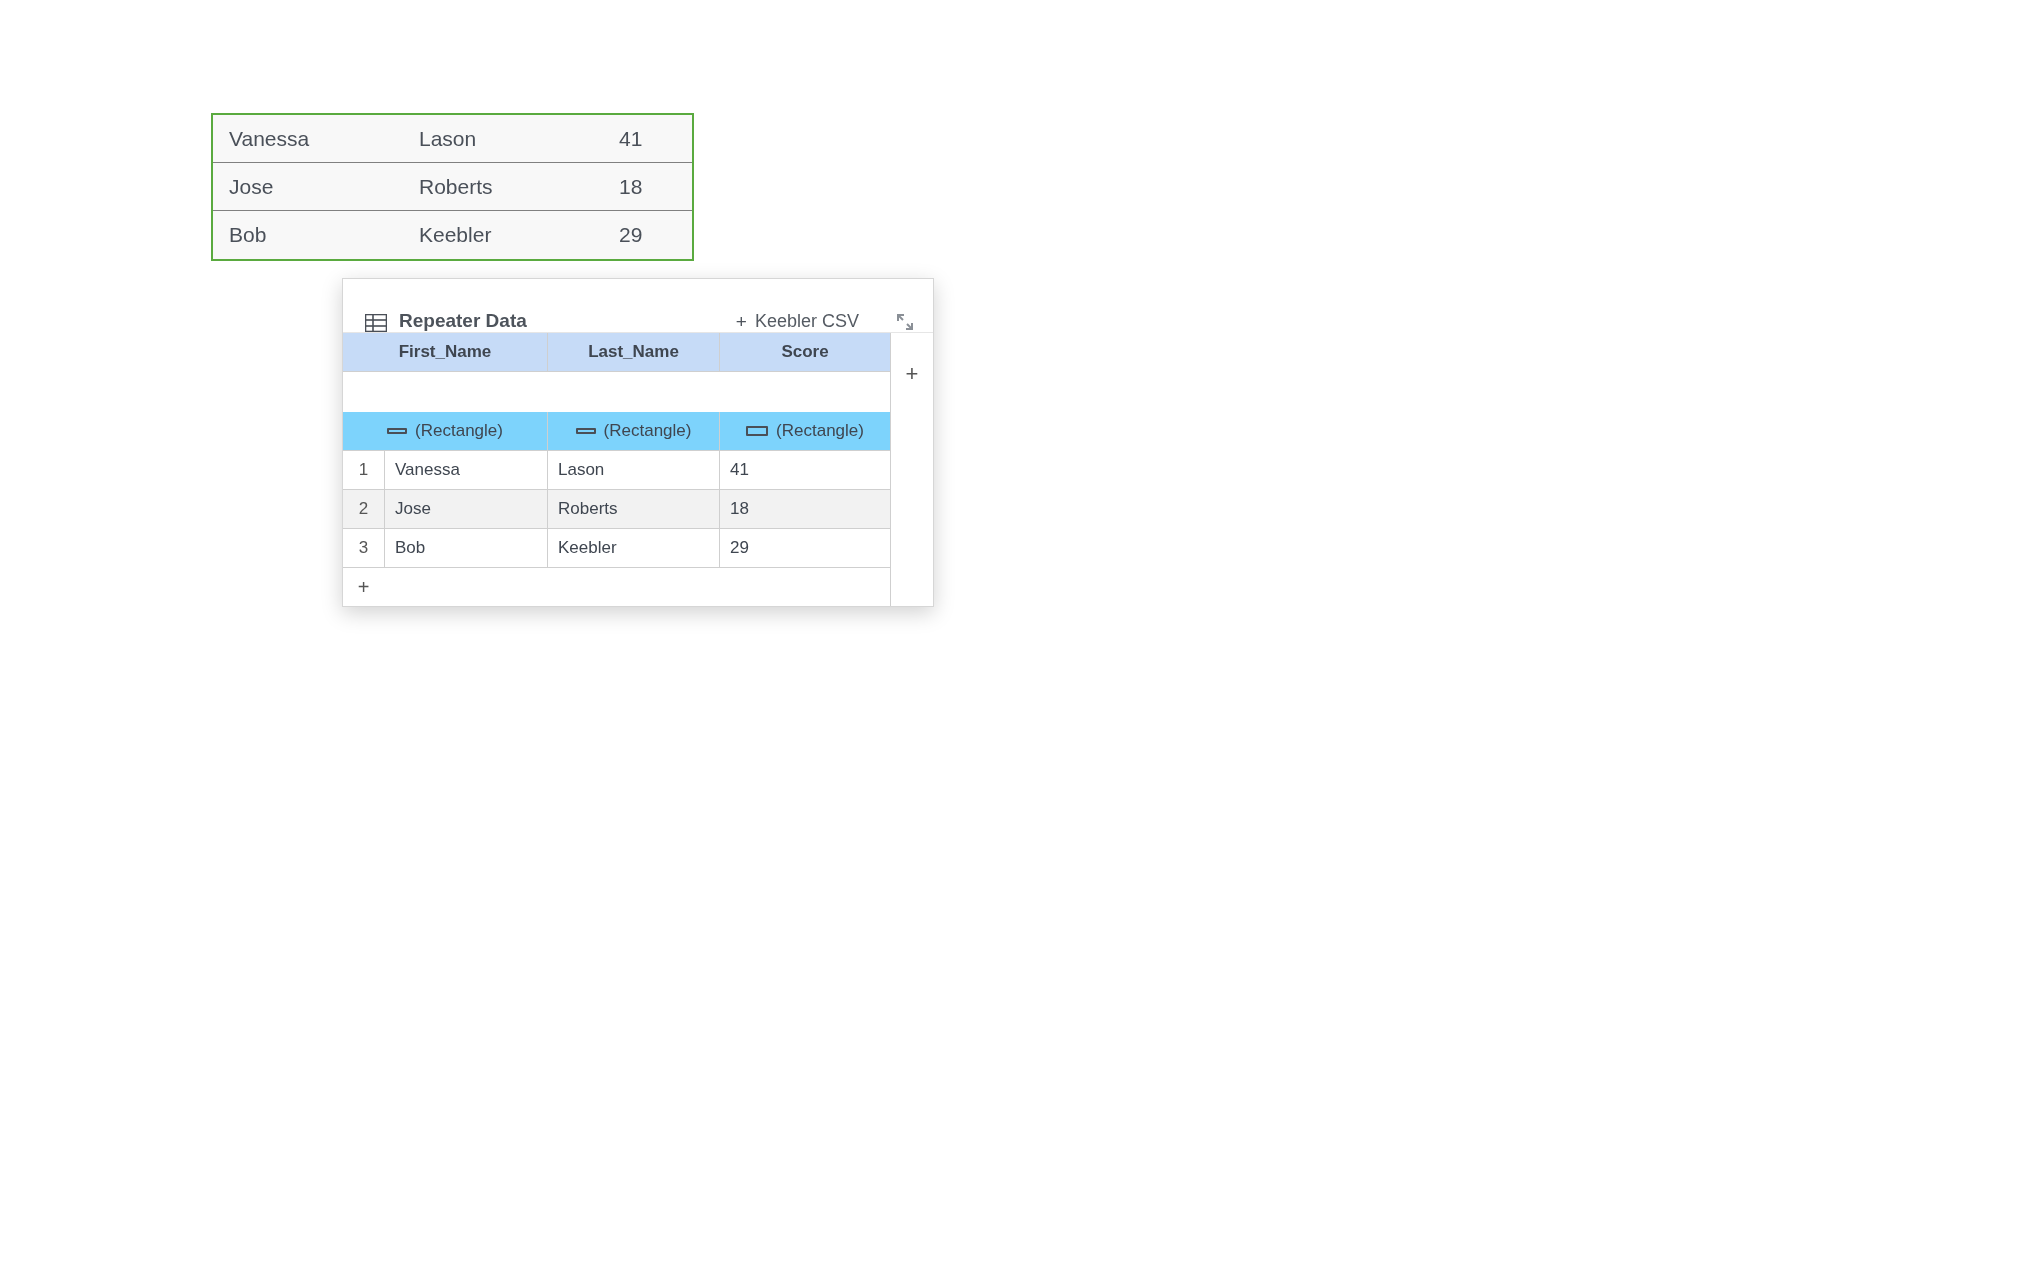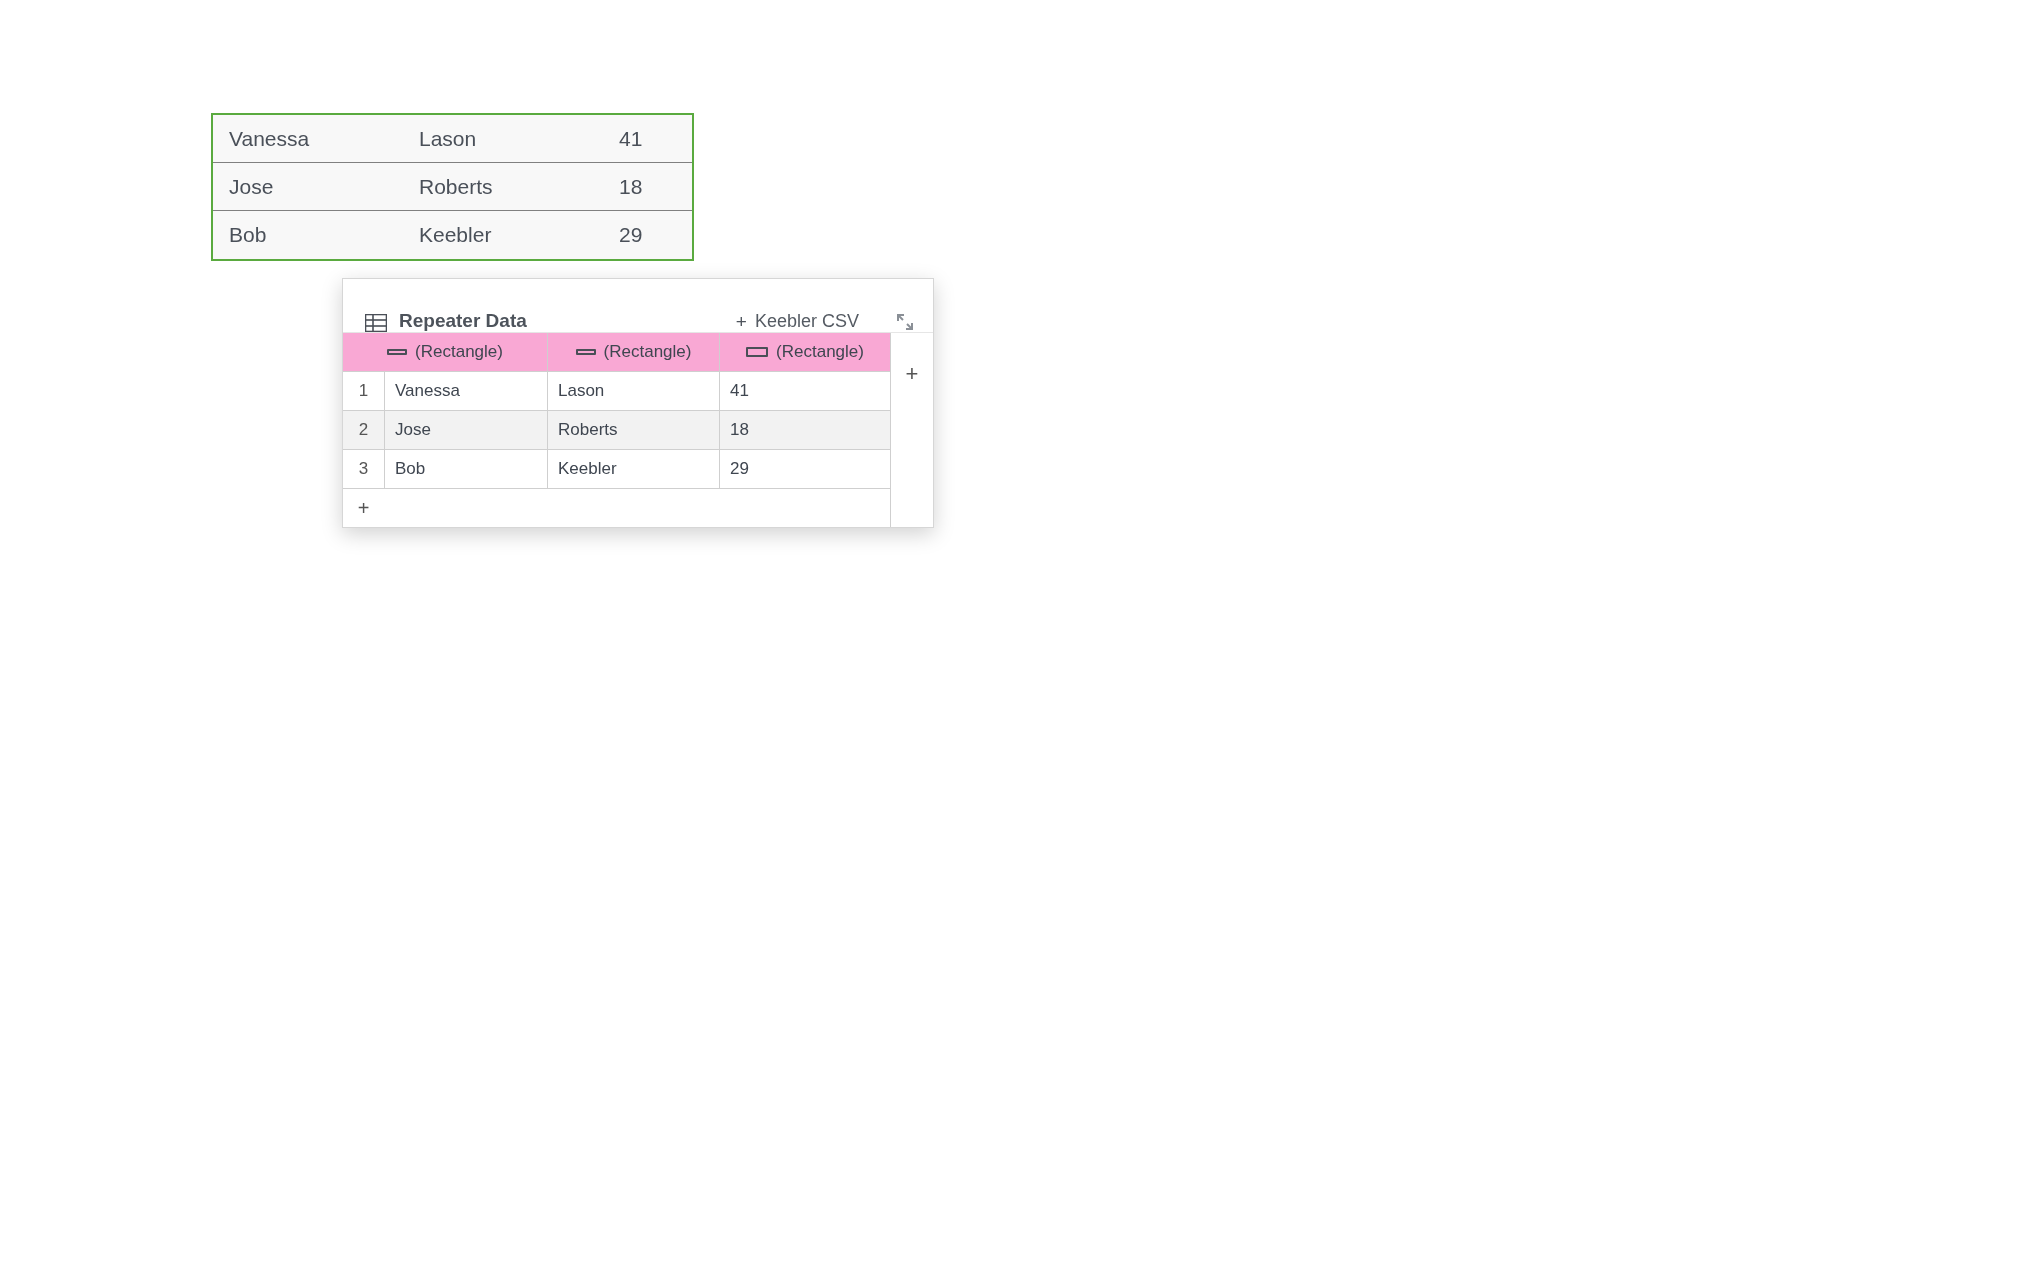--- a/index.html
+++ b/index.html
@@ -76,21 +76,21 @@
   .grid-main { flex: 1; border-right: 1px solid #cfcfcf; }
   .grid-addcol {
     width: 42px;
     display: flex; align-items: flex-start; justify-content: center;
     padding-top: 28px;
     font-size: 22px; color: #555;
     cursor: pointer;
   }
   .grow { display: flex; border-bottom: 1px solid #cfcfcf; }
   .grow.headers  { background: #c6dbf7; }
-  .grow.subhead  { background: #f9a8d4; }
+  .grow.subhead  { background: #7dd3fc; margin-top: 40px; }
   .grow.data.even { background: #f2f2f2; }
   .grow.data.odd  { background: #ffffff; }
 
   .gcol {
     border-right: 1px solid #cfcfcf;
     display: flex; align-items: center;
     height: 38px;
     font-size: 17px;
     color: #3f4650;
   }
@@ -176,20 +176,25 @@
         <path d="M17 11 L17 17 L11 17" fill="none" stroke="#8a8f96" stroke-width="2"></path>
         <line x1="3" y1="3" x2="8" y2="8" stroke="#8a8f96" stroke-width="2"></line>
         <line x1="17" y1="17" x2="12" y2="12" stroke="#8a8f96" stroke-width="2"></line>
       </svg>
     </span>
   </div>
 
   <div class="grid">
     <div class="grid-main">
 
+      <div class="grow headers">
+        <div class="gcol c1" style="width:205px;">First_Name</div>
+        <div class="gcol c2">Last_Name</div>
+        <div class="gcol c3">Score</div>
+      </div>
 
       <div class="grow subhead">
         <div class="gcol c1" style="width:205px;">
           <span class="rect-icon-thin"></span>
           <span>(Rectangle)</span>
         </div>
         <div class="gcol c2">
           <span class="rect-icon-thin"></span>
           <span>(Rectangle)</span>
         </div>

